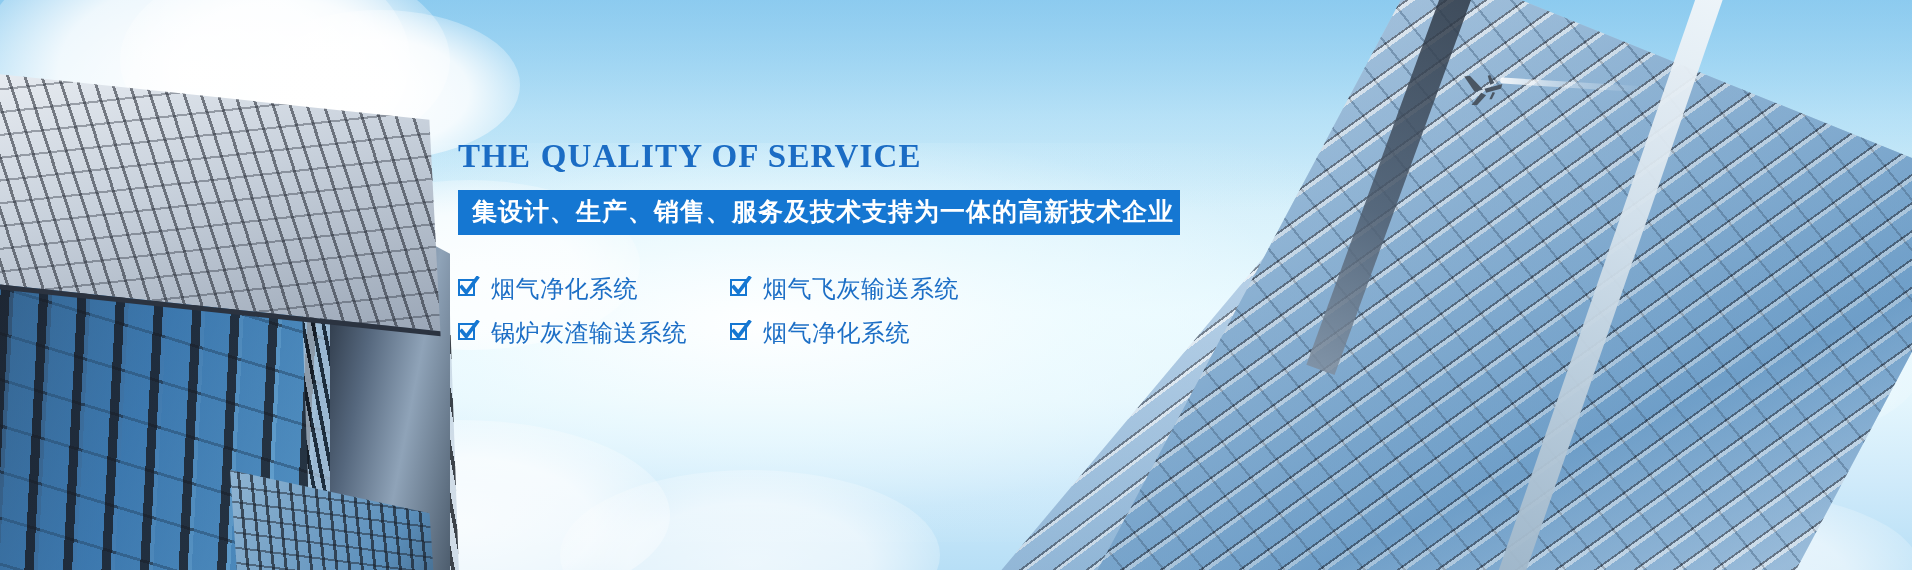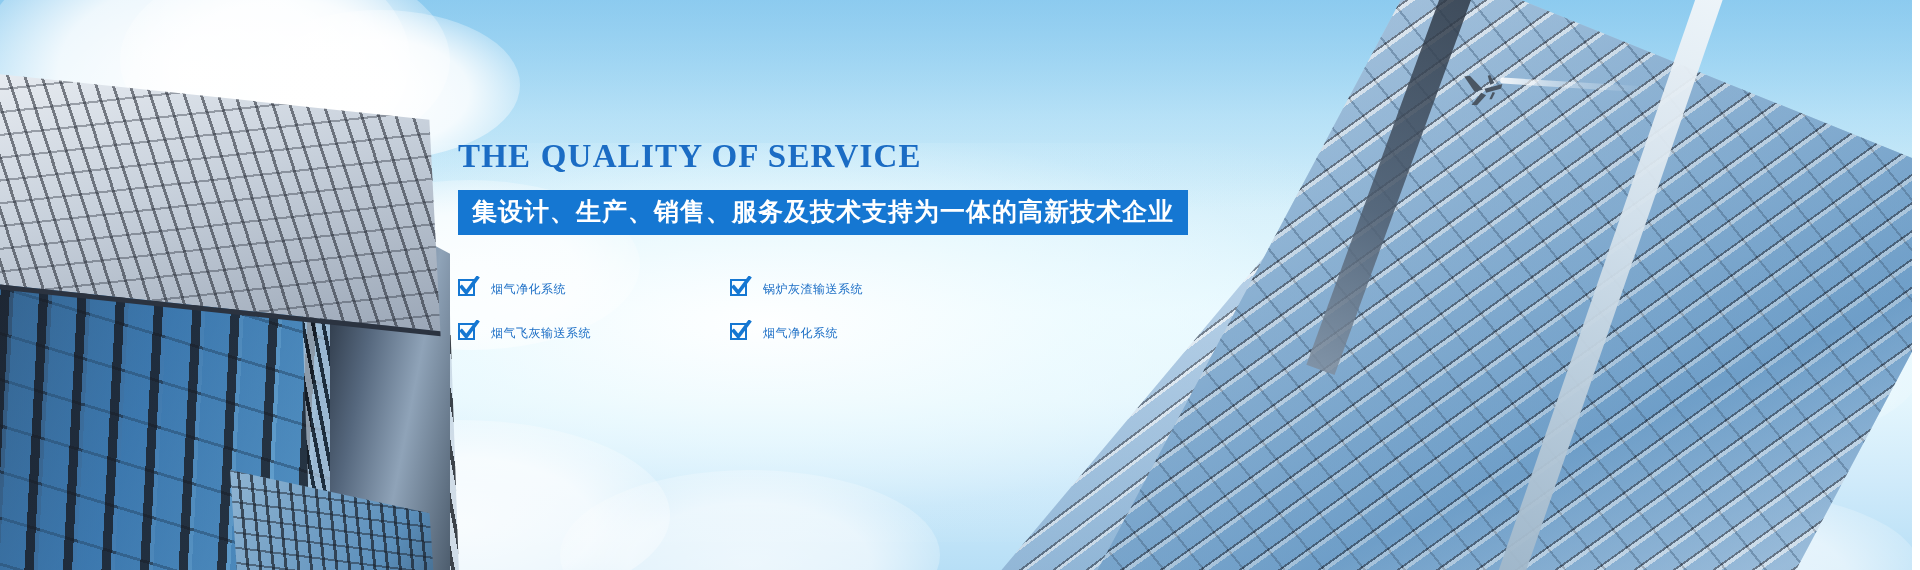--- a/index.html
+++ b/index.html
@@ -238,21 +238,21 @@
     white-space: nowrap;
   }
 
   .subbar {
     display: inline-block;
     background: #1577d2;
     color: #ffffff;
     font-size: 25px;
     font-weight: 700;
     letter-spacing: 1px;
-    padding: 9px 14px 11px 14px;
+    padding: 9px 6px 11px 14px;
     line-height: 1;
     white-space: nowrap;
   }
 
   .features {
     margin-top: 32px;
     display: grid;
     grid-template-columns: 272px auto;
     grid-auto-rows: 44px;
     align-items: center;
@@ -275,21 +275,21 @@
     width: 17px; height: 17px;
     border: 2px solid #1577d2;
     box-sizing: border-box;
   }
   .checkbox svg {
     position: absolute;
     left: 0px; top: -3px;
     width: 22px; height: 22px;
   }
   .feature-label {
-    font-size: 12px;
+    font-size: 24px;
     color: #1d6fc6;
     font-weight: 500;
     letter-spacing: .5px;
   }
 </style>
 </head>
 <body>
 
 <div class="banner">
 
@@ -353,31 +353,31 @@
         <span class="feature-label">烟气净化系统</span>
       </div>
 
       <div class="feature">
         <span class="checkbox">
           <span class="box"></span>
           <svg viewBox="0 0 24 24">
               <path d="M4 12 L9 18 L21 2" fill="none" stroke="#1577d2" stroke-width="4" stroke-linecap="square"></path>
             </svg>
         </span>
-        <span class="feature-label">锅炉灰渣输送系统</span>
+        <span class="feature-label">烟气飞灰输送系统</span>
       </div>
 
       <div class="feature">
         <span class="checkbox">
           <span class="box"></span>
           <svg viewBox="0 0 24 24">
               <path d="M4 12 L9 18 L21 2" fill="none" stroke="#1577d2" stroke-width="4" stroke-linecap="square"></path>
             </svg>
         </span>
-        <span class="feature-label">烟气飞灰输送系统</span>
+        <span class="feature-label">锅炉灰渣输送系统</span>
       </div>
 
       <div class="feature">
         <span class="checkbox">
           <span class="box"></span>
           <svg viewBox="0 0 24 24">
               <path d="M4 12 L9 18 L21 2" fill="none" stroke="#1577d2" stroke-width="4" stroke-linecap="square"></path>
             </svg>
         </span>
         <span class="feature-label">烟气净化系统</span>

